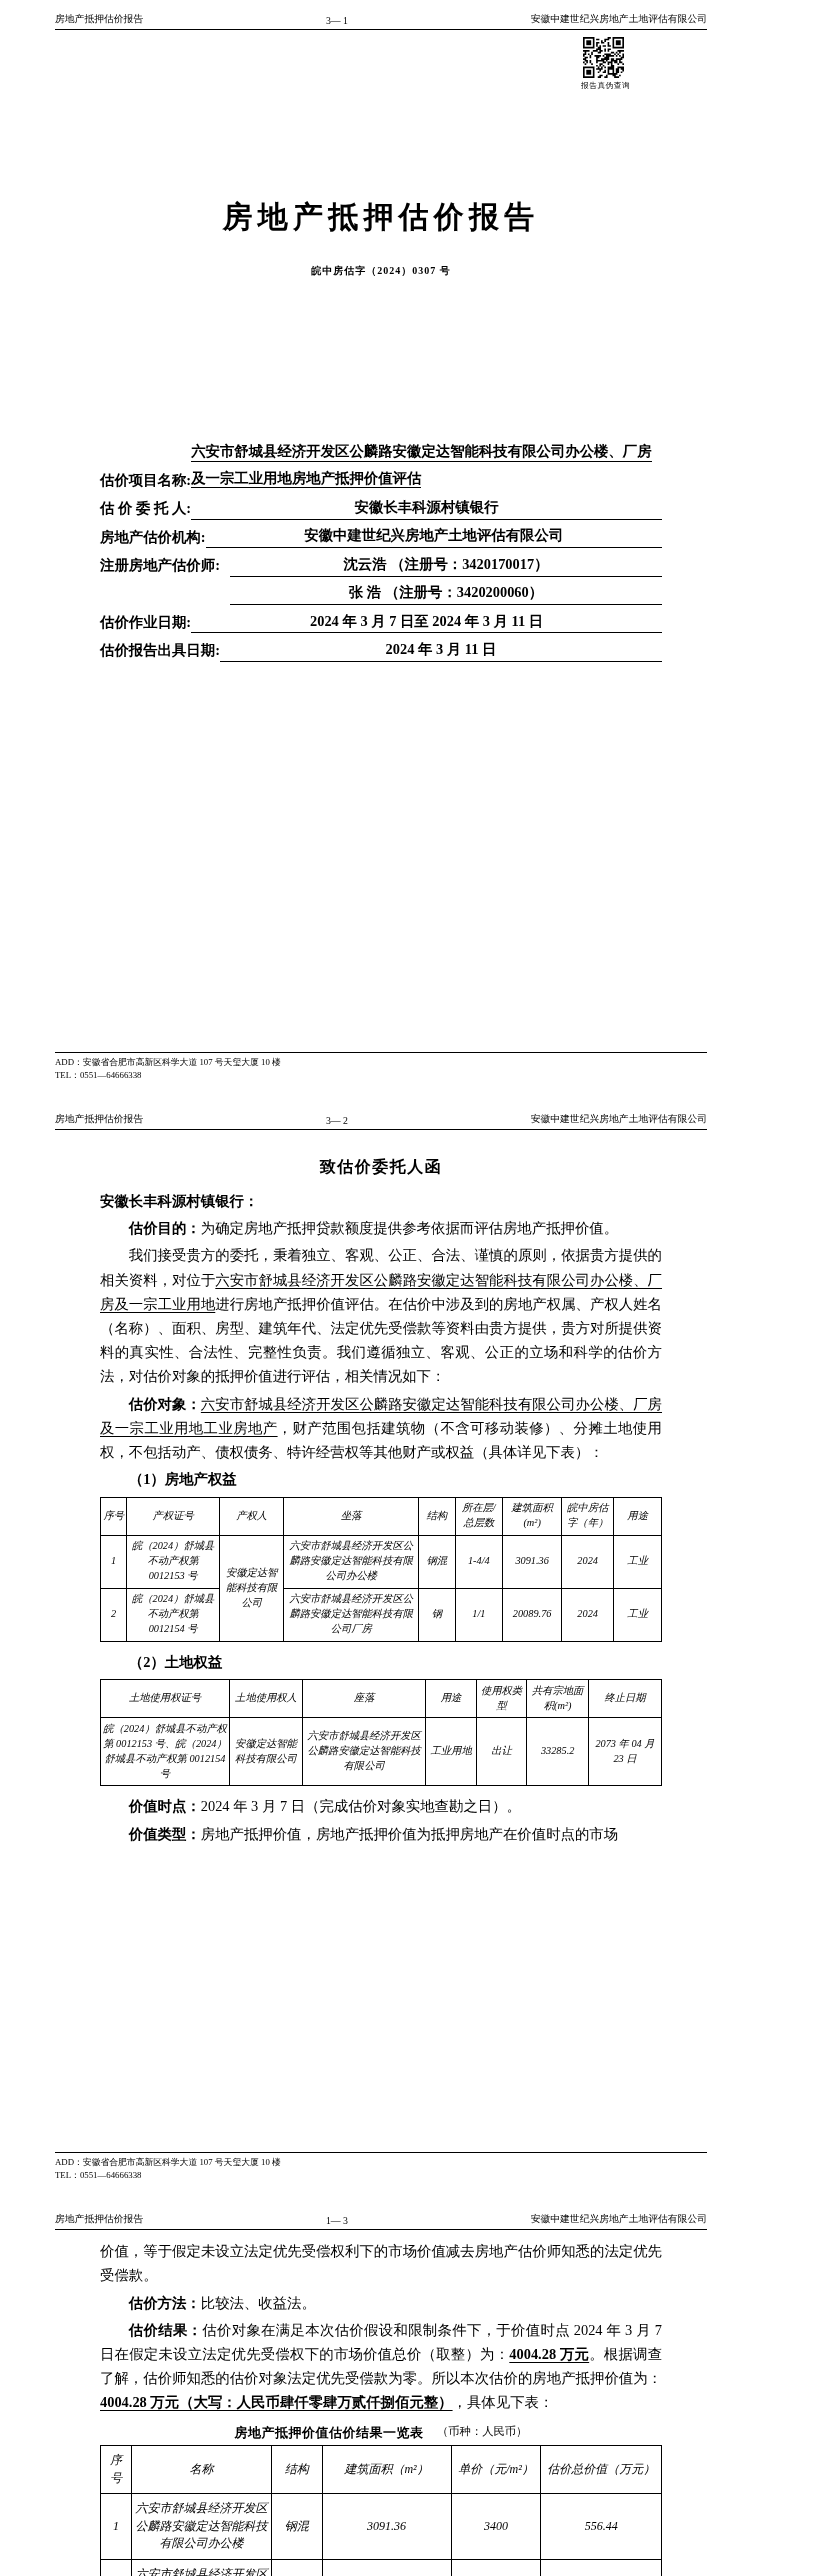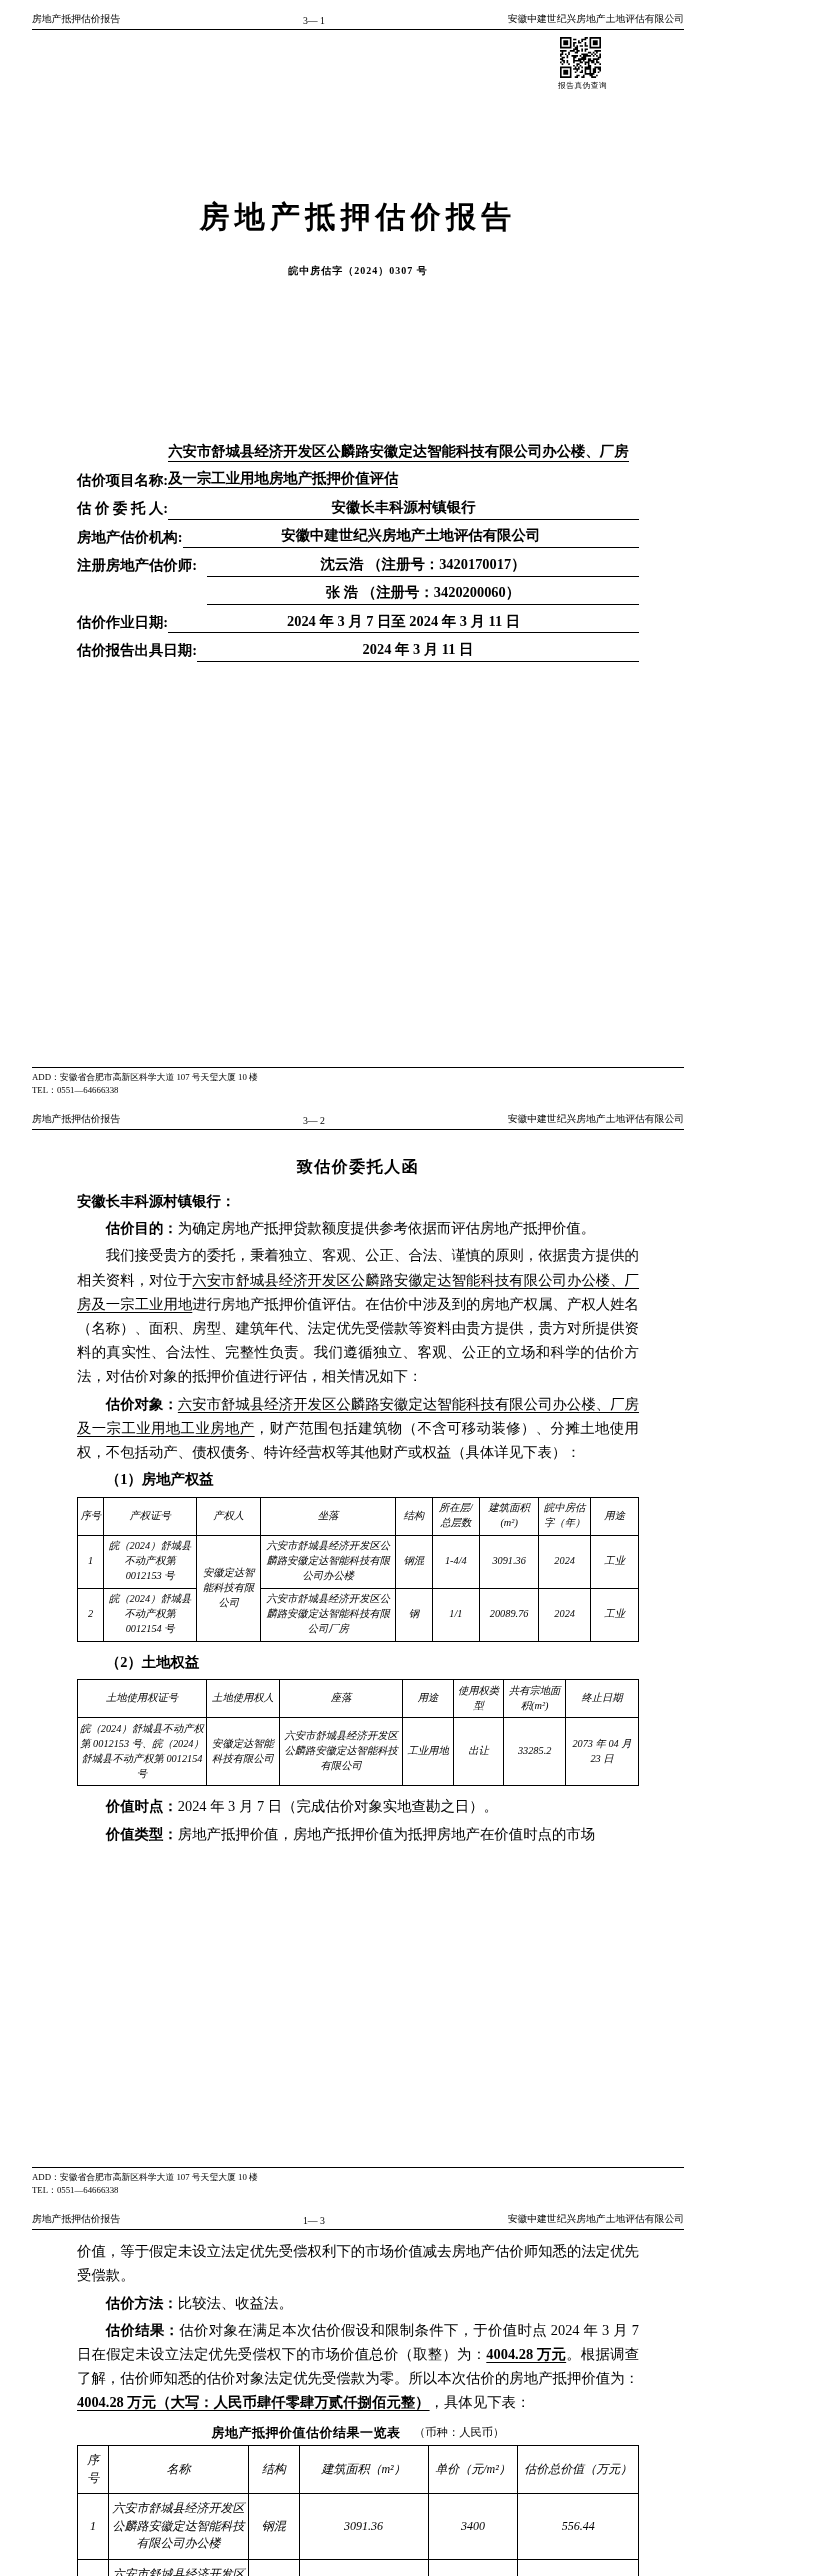--- a/index.html
+++ b/index.html
@@ -1,19 +1,19 @@
 <!DOCTYPE html>
 <html style="font-size:8.2px"><head>
 <meta charset="utf-8">
 <style>
   html,body{margin:0;padding:0;}
   body{width:818px;background:#ffffff;color:#000;font-family:"Liberation Serif","DejaVu Serif",serif;}
-  .page{position:relative;width:716px;height:1100px;background:#fff;overflow:hidden;}
+  .page{position:relative;width:716px;height:1100px;background:#fff;overflow:hidden;margin-left:23px;}
   .phead{position:absolute;top:13.4px;left:32px;right:32px;display:flex;justify-content:space-between;align-items:flex-end;font-size:9.8px;border-bottom:1px solid #000;padding-bottom:2.6px;}
-  .pfoot{position:absolute;bottom:2px;left:32px;right:32px;border-top:1px solid #000;padding-top:3.1px;font-size:8.8px;line-height:1.55;}
+  .pfoot{position:absolute;bottom:17px;left:32px;right:32px;border-top:1px solid #000;padding-top:3.1px;font-size:8.8px;line-height:1.55;}
   .content{position:absolute;top:36px;left:77px;right:77px;}
   
   .title{margin-top:161px;text-align:center;font-size:30px;font-weight:bold;letter-spacing:5.2px;}
   .doc-no{margin-top:26px;text-align:center;font-size:10px;font-weight:bold;letter-spacing:1px;}
   .fields{margin-top:160px;font-size:14.4px;font-weight:bold;}
   .frow{display:flex;align-items:flex-end;margin-bottom:4.6px;line-height:1.55;}
   .flabel{white-space:nowrap;}
   .flabel-fixed{width:130px;flex:none;}
   .fval{flex:1;border-bottom:1.3px solid #000;text-align:center;padding-bottom:0.5px;}
   .fval-wrap{flex:1;line-height:1.85;}
@@ -27,21 +27,21 @@
   .b{font-weight:bold;}
   .u{text-decoration:underline;text-underline-offset:2.6px;}
   .rv{font-weight:bold;text-decoration:underline;text-underline-offset:3.1px;}
   .letter-title{margin:20.6px 0 11.3px;text-align:center;font-size:16px;font-weight:bold;letter-spacing:1.5px;}
   .salutation{font-weight:bold;margin-bottom:1px;}
   .t{width:100%;border-collapse:collapse;table-layout:fixed;margin:5.2px 0 8.2px;font-style:italic;}
   .t th,.t td{border:1px solid #000;font-weight:normal;text-align:center;vertical-align:middle;padding:3.6px 2.1px;line-height:1.45;word-wrap:break-word;}
   .t1 th,.t1 td,.t2 th,.t2 td{font-size:10.3px;}
   .t3 th,.t3 td{font-size:12px;padding:6.2px 3.1px;}
   .t3{margin-top:3.1px;}
-  .tbl-caption{display:flex;justify-content:center;align-items:center;gap:13.4px;font-size:13px;margin:9.3px 0 2.1px;}
+  .tbl-caption{display:flex;justify-content:center;align-items:flex-start;gap:13.4px;font-size:13px;margin:9.3px 0 2.1px;}
   .cap-title{font-weight:bold;letter-spacing:0.5px;}
   .cap-note{font-size:11.3px;}
 </style>
 </head>
 <body>
 
 <section class="page">
   <header class="phead">
     <span>房地产抵押估价报告</span>
     <span>3— 1</span>

